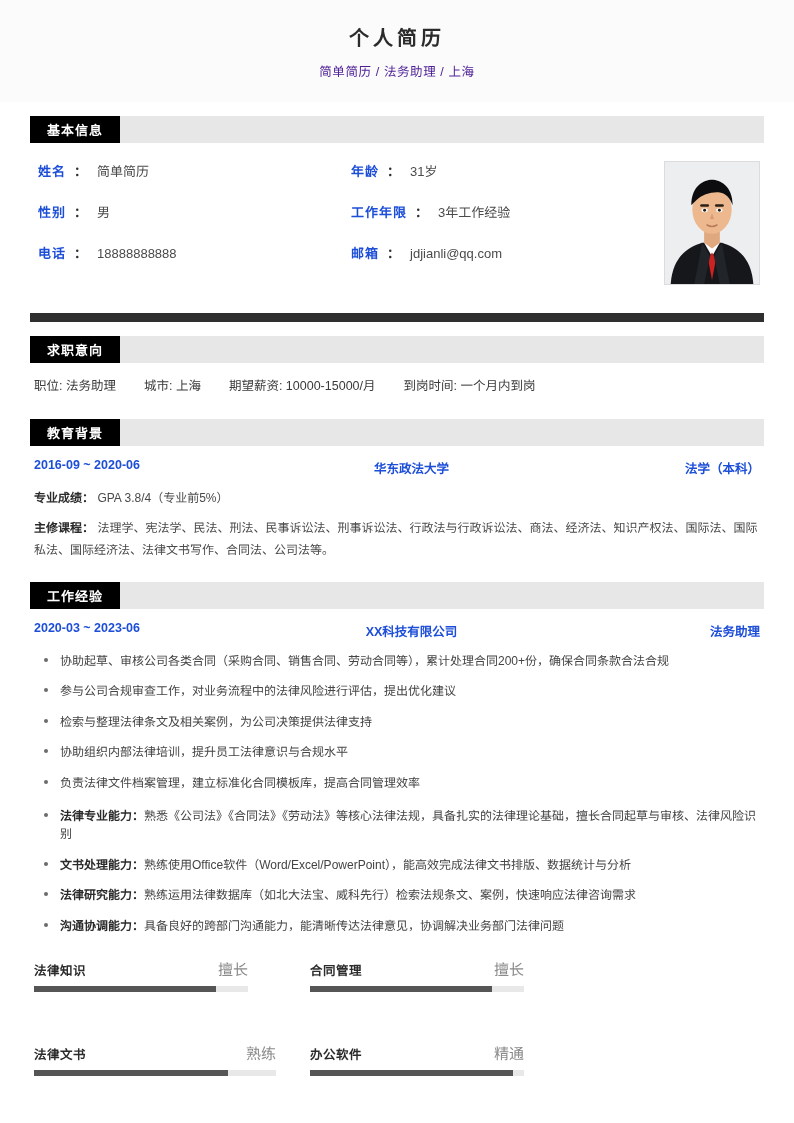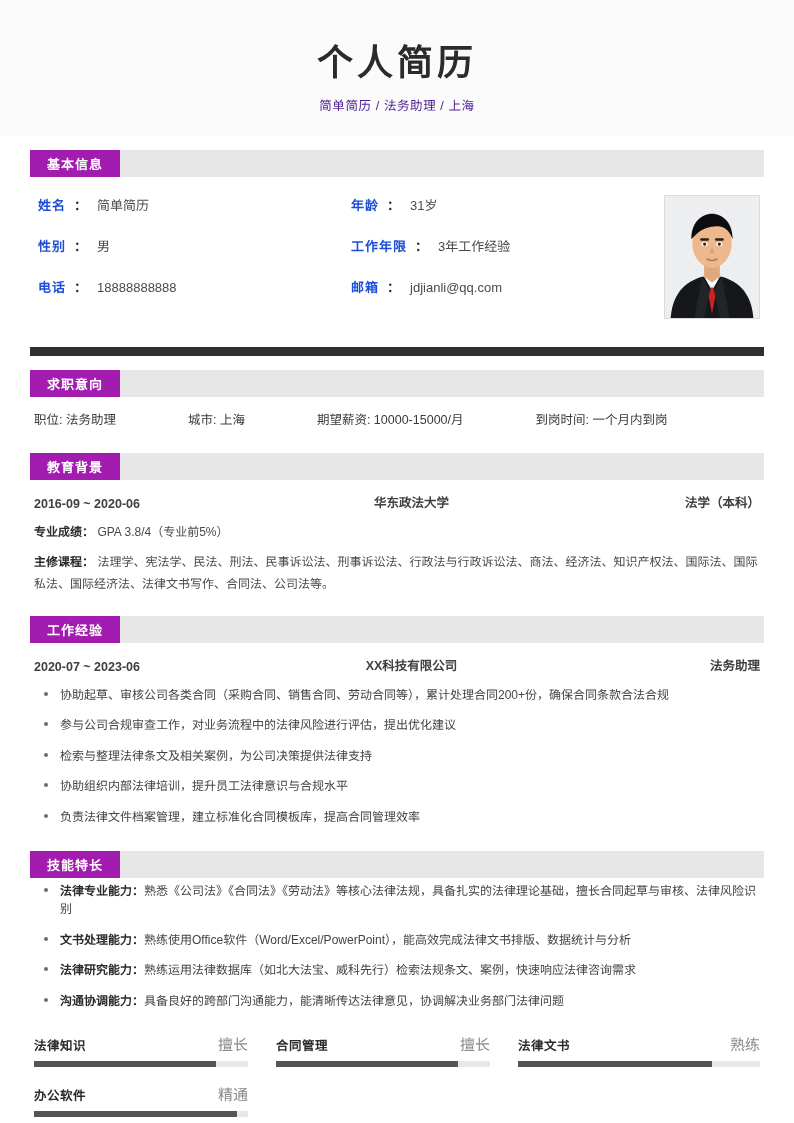--- a/index.html
+++ b/index.html
@@ -19,47 +19,46 @@
     overflow:hidden;
   }
 
   
   .header {
     background:#fbfbfc;
     padding:26px 0 22px 0;
     text-align:center;
   }
   .header h1 {
-    font-size:36px;
+    font-size:20px;
     font-weight:700;
     letter-spacing:4px;
     color:#2b2b2b;
     line-height:1.25;
-    margin-top:14px;
   }
   .header .subtitle {
     margin-top:10px;
     font-size:12.5px;
     color:#4c1d95;
     letter-spacing:0.6px;
   }
 
   
   .content { padding:0 30px 0 30px; background:#ffffff; }
 
   
   .sec-bar {
     display:flex;
     align-items:stretch;
     background:#e7e7e7;
     height:27px;
     margin-top:14px;
   }
   .sec-bar .tag {
-    background:#a21caf;
+    background:#000000;
     color:#ffffff;
     font-size:13px;
     font-weight:700;
     letter-spacing:1px;
     display:flex;
     align-items:center;
     padding:0 17px;
     white-space:nowrap;
   }
   .sec-bar .fill { flex:1; }
@@ -114,32 +113,31 @@
   }
   .photo svg { display:block; width:100%; height:100%; }
 
   
   .objective-row {
     display:flex;
     align-items:center;
     padding:12px 4px 11px 4px;
     font-size:12.5px;
     color:#3a3a3a;
-    gap:44px;
   }
   .objective-row .item { margin-right:28px; white-space:nowrap; }
 
   
   .entry-head {
     display:flex;
-    align-items:flex-end;
+    align-items:flex-start;
     padding:12px 4px 8px 4px;
     font-size:12.5px;
     font-weight:700;
-    color:#404040;
+    color:#1d4ed8;
   }
   .entry-head .c1 { flex:0 0 32%; text-align:left; }
   .entry-head .c2 { flex:1; text-align:center; }
   .entry-head .c3 { flex:0 0 28%; text-align:right; }
 
   .detail-line {
     padding:2px 4px 6px 4px;
     font-size:12px;
     color:#4a4a4a;
     line-height:1.85;
@@ -167,20 +165,21 @@
     border-radius:50%;
     background:#6b6b6b;
   }
   ul.bullets li b { color:#2b2b2b; font-weight:700; }
 
   
   .skill-grid {
     display:flex;
     flex-wrap:wrap;
     padding:12px 4px 4px 4px;
+    gap:34px;
   }
   .skill {
     width:33.333%;
     padding-right:28px;
     margin-bottom:16px;
   }
   .skill:nth-child(3n) { padding-right:0; }
   .skill-top {
     display:flex;
     justify-content:space-between;
@@ -326,37 +325,33 @@
       <b>主修课程</b><b>：</b>
       <span>法理学、宪法学、民法、刑法、民事诉讼法、刑事诉讼法、行政法与行政诉讼法、商法、经济法、知识产权法、国际法、国际私法、国际经济法、法律文书写作、合同法、公司法等。</span>
     </div>
 
     <div class="sec-bar">
       <div class="tag">工作经验</div>
       <div class="fill"></div>
     </div>
 
     <div class="entry-head">
-      <span class="c1">2020-07 ~ 2023-06</span>
+      <span class="c1">2020-03 ~ 2023-06</span>
       <span class="c2">XX科技有限公司</span>
       <span class="c3">法务助理</span>
     </div>
 
     <ul class="bullets">
       <li>协助起草、审核公司各类合同（采购合同、销售合同、劳动合同等），累计处理合同200+份，确保合同条款合法合规</li>
       <li>参与公司合规审查工作，对业务流程中的法律风险进行评估，提出优化建议</li>
       <li>检索与整理法律条文及相关案例，为公司决策提供法律支持</li>
       <li>协助组织内部法律培训，提升员工法律意识与合规水平</li>
       <li>负责法律文件档案管理，建立标准化合同模板库，提高合同管理效率</li>
     </ul>
 
-    <div class="sec-bar">
-      <div class="tag">技能特长</div>
-      <div class="fill"></div>
-    </div>
 
     <ul class="bullets">
       <li>
         <b>法律专业能力</b><b>：</b><span>熟悉《公司法》《合同法》《劳动法》等核心法律法规，具备扎实的法律理论基础，擅长合同起草与审核、法律风险识别</span>
       </li>
       <li>
         <b>文书处理能力</b><b>：</b><span>熟练使用Office软件（Word/Excel/PowerPoint），能高效完成法律文书排版、数据统计与分析</span>
       </li>
       <li>
         <b>法律研究能力</b><b>：</b><span>熟练运用法律数据库（如北大法宝、威科先行）检索法规条文、案例，快速响应法律咨询需求</span>

